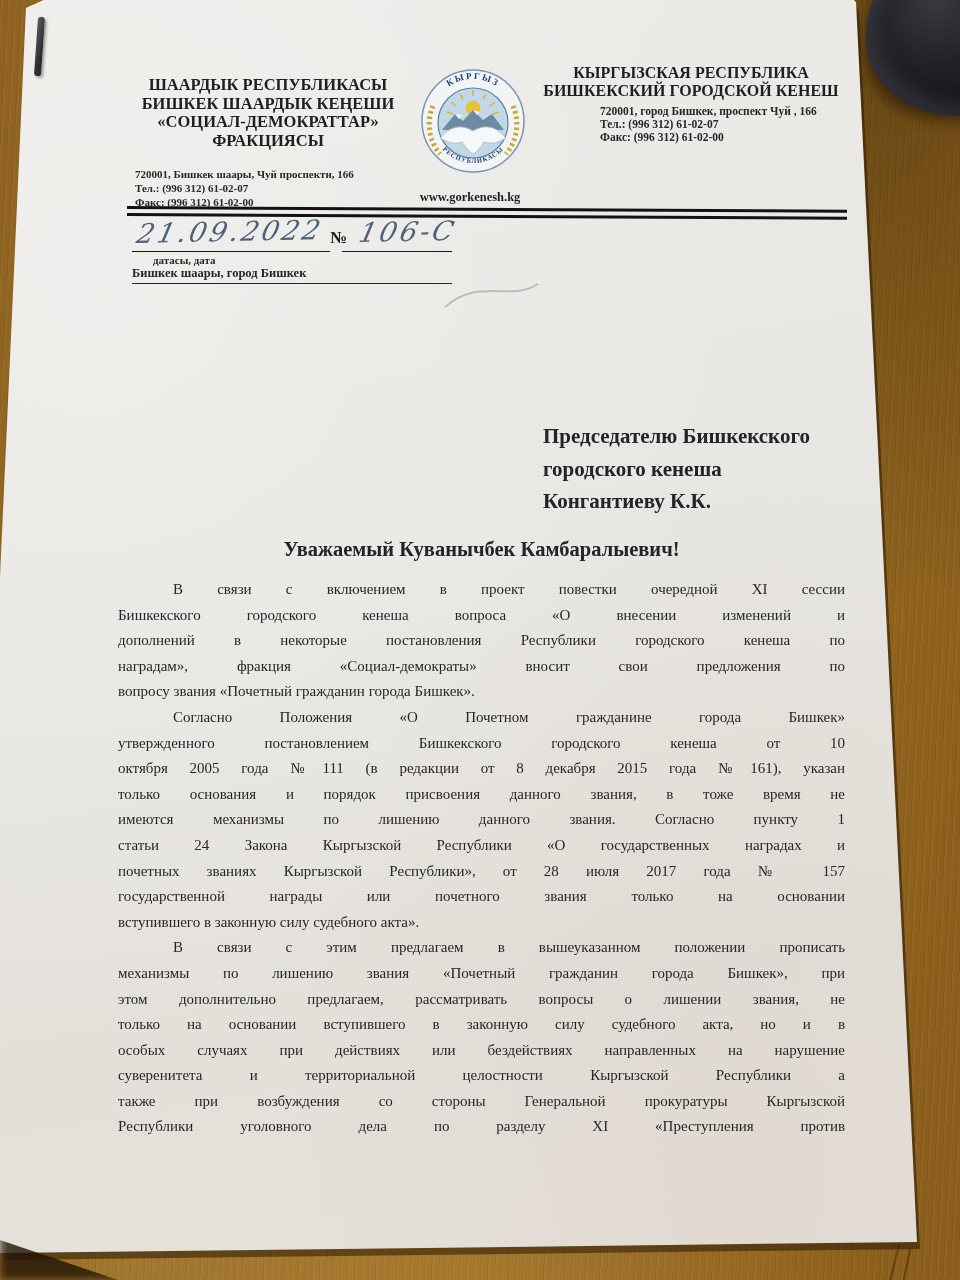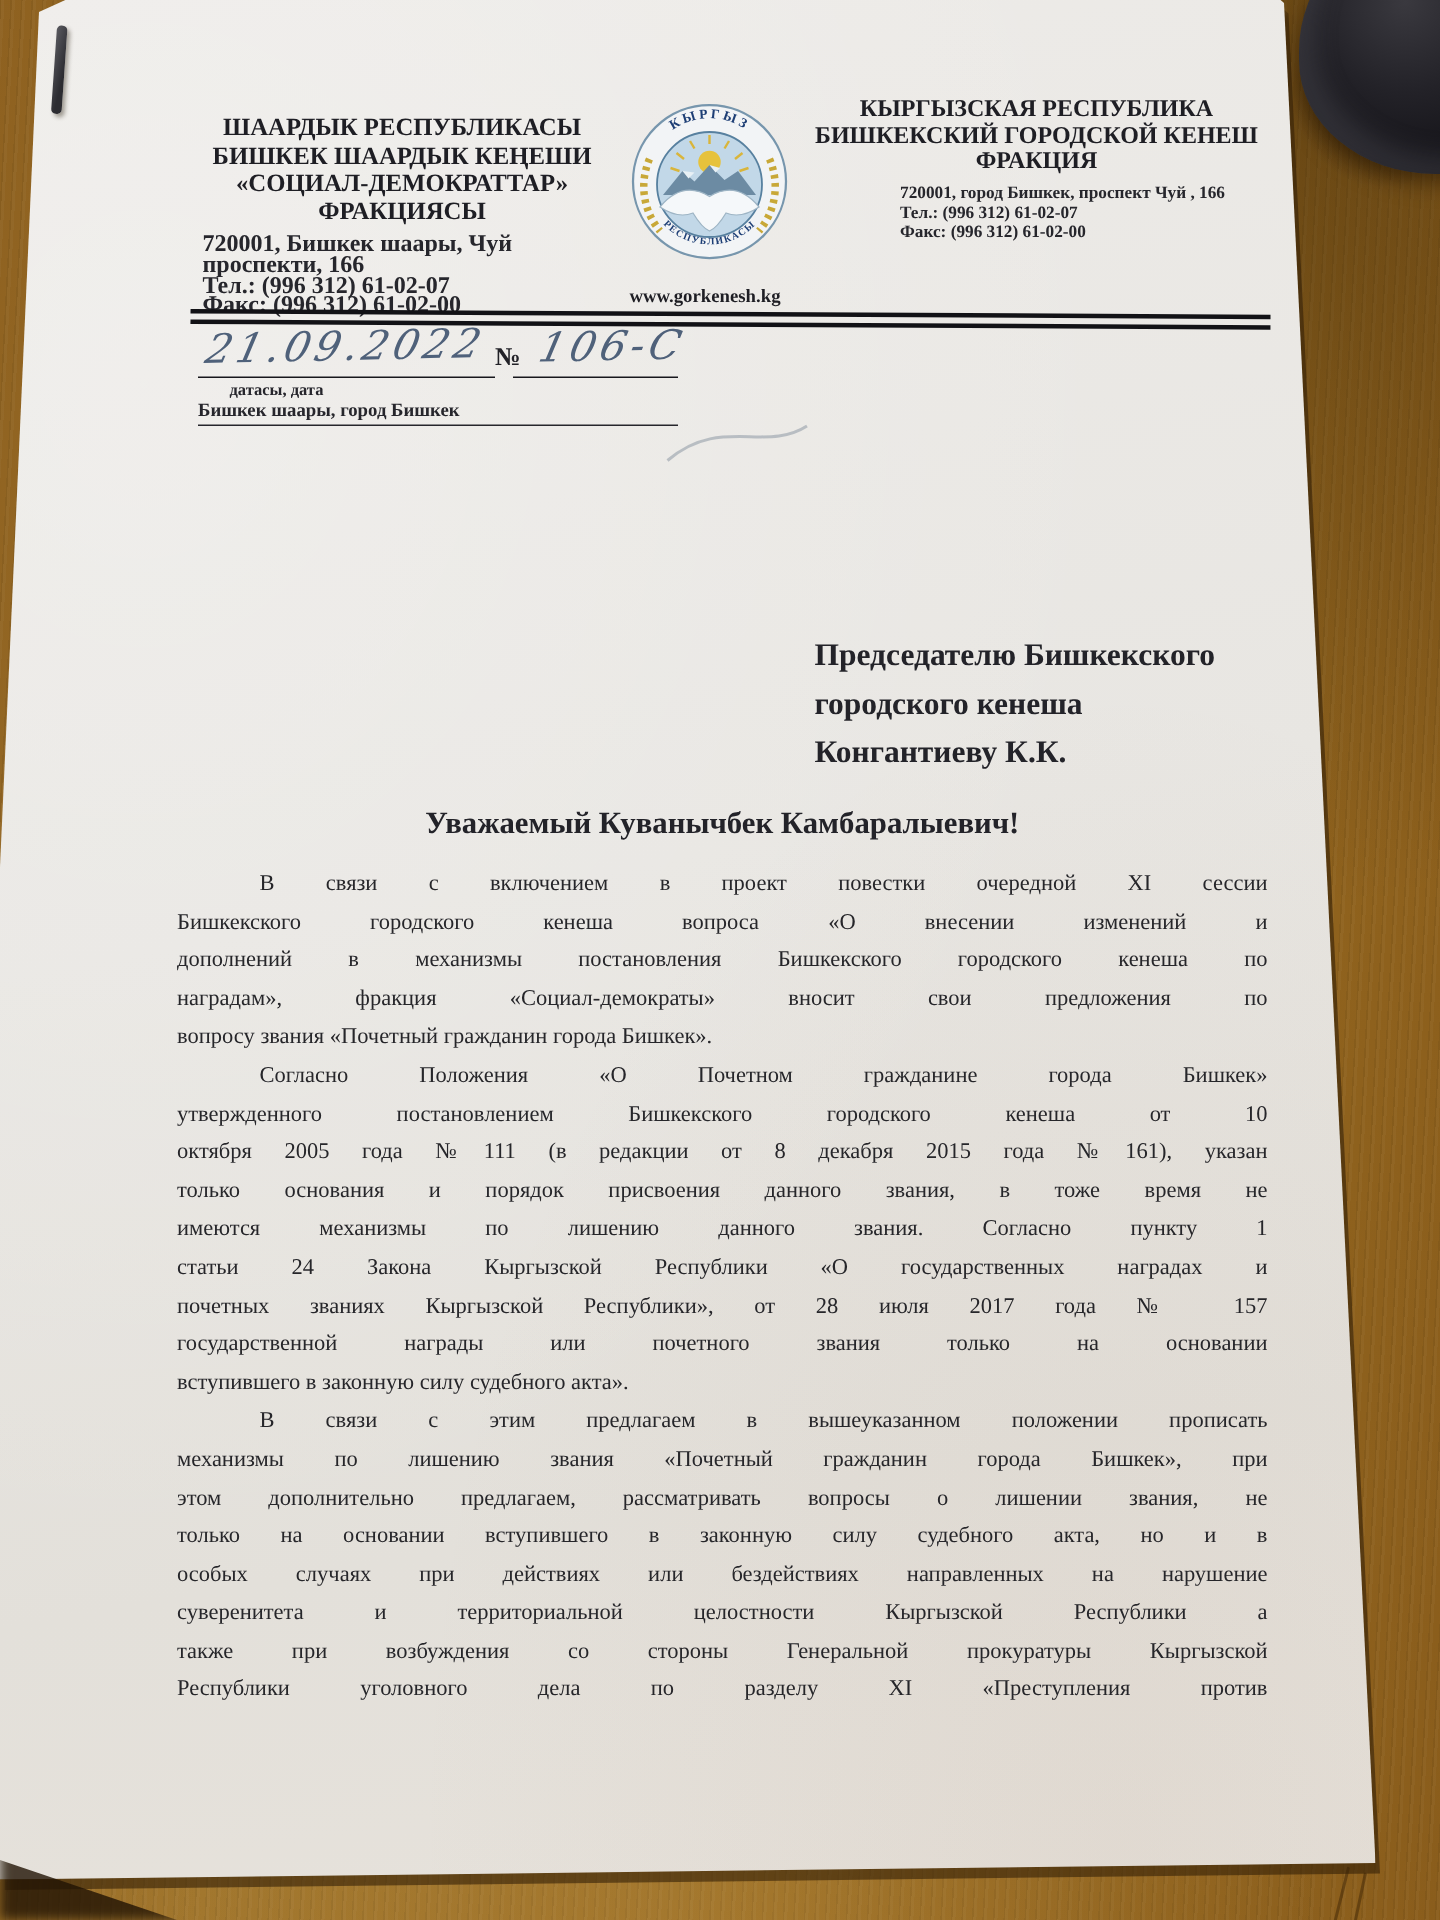--- a/index.html
+++ b/index.html
@@ -59,21 +59,21 @@
     background:linear-gradient(100deg,#5a5a60,#2c2c31 70%);
     border-radius:3px;transform:rotate(4deg);
     box-shadow:2px 2px 3px rgba(60,50,35,.45);
   }
   
   .lh-left{position:absolute;left:120px;top:76px;width:296px;text-align:center;}
   .lh-right{position:absolute;left:530px;top:64px;width:322px;text-align:center;}
   .lh-left .big{font-size:16.5px;line-height:18.6px;font-weight:bold;color:#1e1e24;}
   .lh-right .big{font-size:16px;line-height:17.6px;font-weight:bold;color:#1e1e24;}
   .lh-left .addr,.lh-right .addr{text-align:left;font-weight:bold;color:#26262c;}
-  .lh-left .addr{margin:6px 0 0 15px;font-size:16px;line-height:13.6px;}
+  .lh-left .addr{margin:18px 0 0 15px;font-size:11px;line-height:13.6px;}
   .lh-right .addr{margin:6px 0 0 70px;font-size:11.5px;line-height:13px;}
   .emblem{position:absolute;left:420px;top:68px;width:106px;height:106px;}
   .website{position:absolute;left:395px;top:190px;width:150px;text-align:center;font-size:12.5px;font-weight:bold;color:#1e1e24;}
   .double-rule{
     position:absolute;left:127px;top:206px;width:720px;height:4px;
     border-top:3px solid #121216;border-bottom:3px solid #121216;
     transform:rotate(.3deg);transform-origin:left center;
   }
   
   .hand{font-family:"DejaVu Serif","Liberation Serif",serif;font-style:italic;
@@ -150,21 +150,20 @@
         <textPath href="#arcTop" startOffset="50%" text-anchor="middle">КЫРГЫЗ</textPath>
       </text>
       <text font-size="6.5" font-weight="bold" fill="#1d3e75" letter-spacing="1" font-family="Liberation Serif, DejaVu Serif, serif">
         <textPath href="#arcBot" startOffset="50%" text-anchor="middle">РЕСПУБЛИКАСЫ</textPath>
       </text>
     </svg>
 
     <div class="lh-right">
       <div class="big">КЫРГЫЗСКАЯ РЕСПУБЛИКА</div>
       <div class="big">БИШКЕКСКИЙ ГОРОДСКОЙ КЕНЕШ</div>
-      <div class="big">ФРАКЦИЯ</div>
       <div class="addr">
         <div>720001, город Бишкек, проспект Чуй , 166</div>
         <div>Тел.: (996 312) 61-02-07</div>
         <div>Факс: (996 312) 61-02-00</div>
       </div>
     </div>
 
     <div class="website">www.gorkenesh.kg</div>
     <div class="double-rule"></div>
 
@@ -184,21 +183,21 @@
       <div>Председателю Бишкекского</div>
       <div>городского кенеша</div>
       <div>Конгантиеву К.К.</div>
     </div>
 
     <div class="salutation">Уважаемый Куванычбек Камбаралыевич!</div>
 
     <div class="body-text">
       <div class="line first">В связи с включением в проект повестки очередной XI сессии</div>
       <div class="line">Бишкекского городского кенеша вопроса «О внесении изменений и</div>
-      <div class="line">дополнений в механизмы постановления Бишкекского городского кенеша по</div>
+      <div class="line">дополнений в некоторые постановления Республики городского кенеша по</div>
       <div class="line">наградам», фракция «Социал-демократы» вносит свои предложения по</div>
       <div class="line left">вопросу звания «Почетный гражданин города Бишкек».</div>
 
       <div class="line first">Согласно Положения «О Почетном гражданине города Бишкек»</div>
       <div class="line">утвержденного постановлением Бишкекского городского кенеша от 10</div>
       <div class="line">октября 2005 года №111 (в редакции от 8 декабря 2015 года №161), указан</div>
       <div class="line">только основания и порядок присвоения данного звания, в тоже время не</div>
       <div class="line">имеются механизмы по лишению данного звания. Согласно пункту 1</div>
       <div class="line">статьи 24 Закона Кыргызской Республики «О государственных наградах и</div>
       <div class="line">почетных званиях Кыргызской Республики», от 28 июля 2017 года № 157</div>

